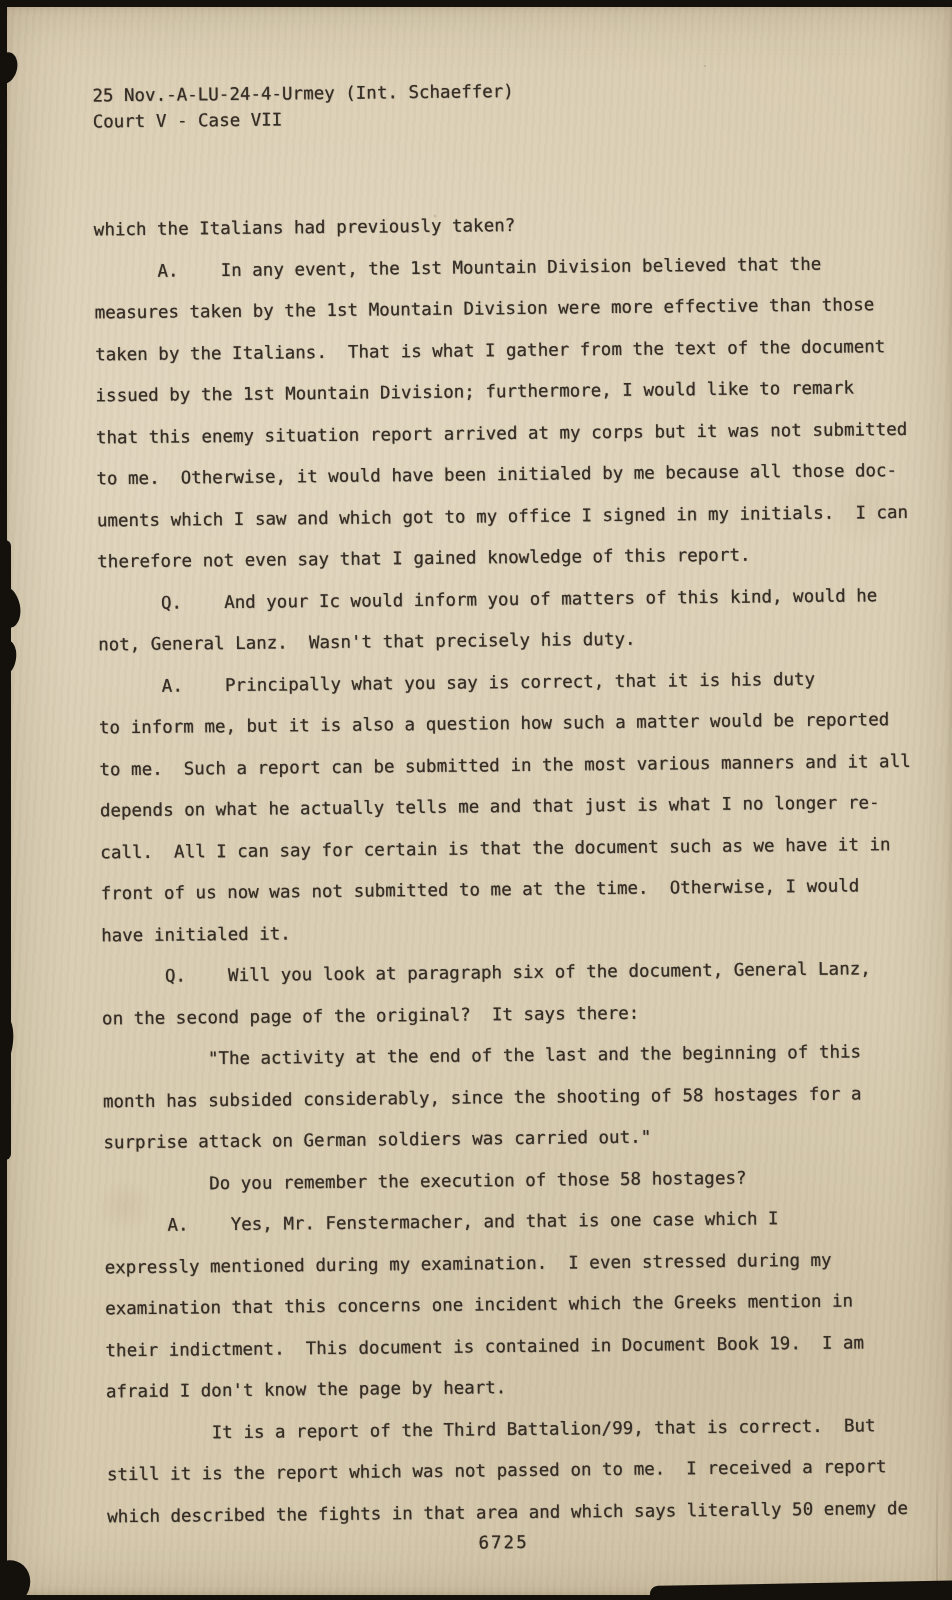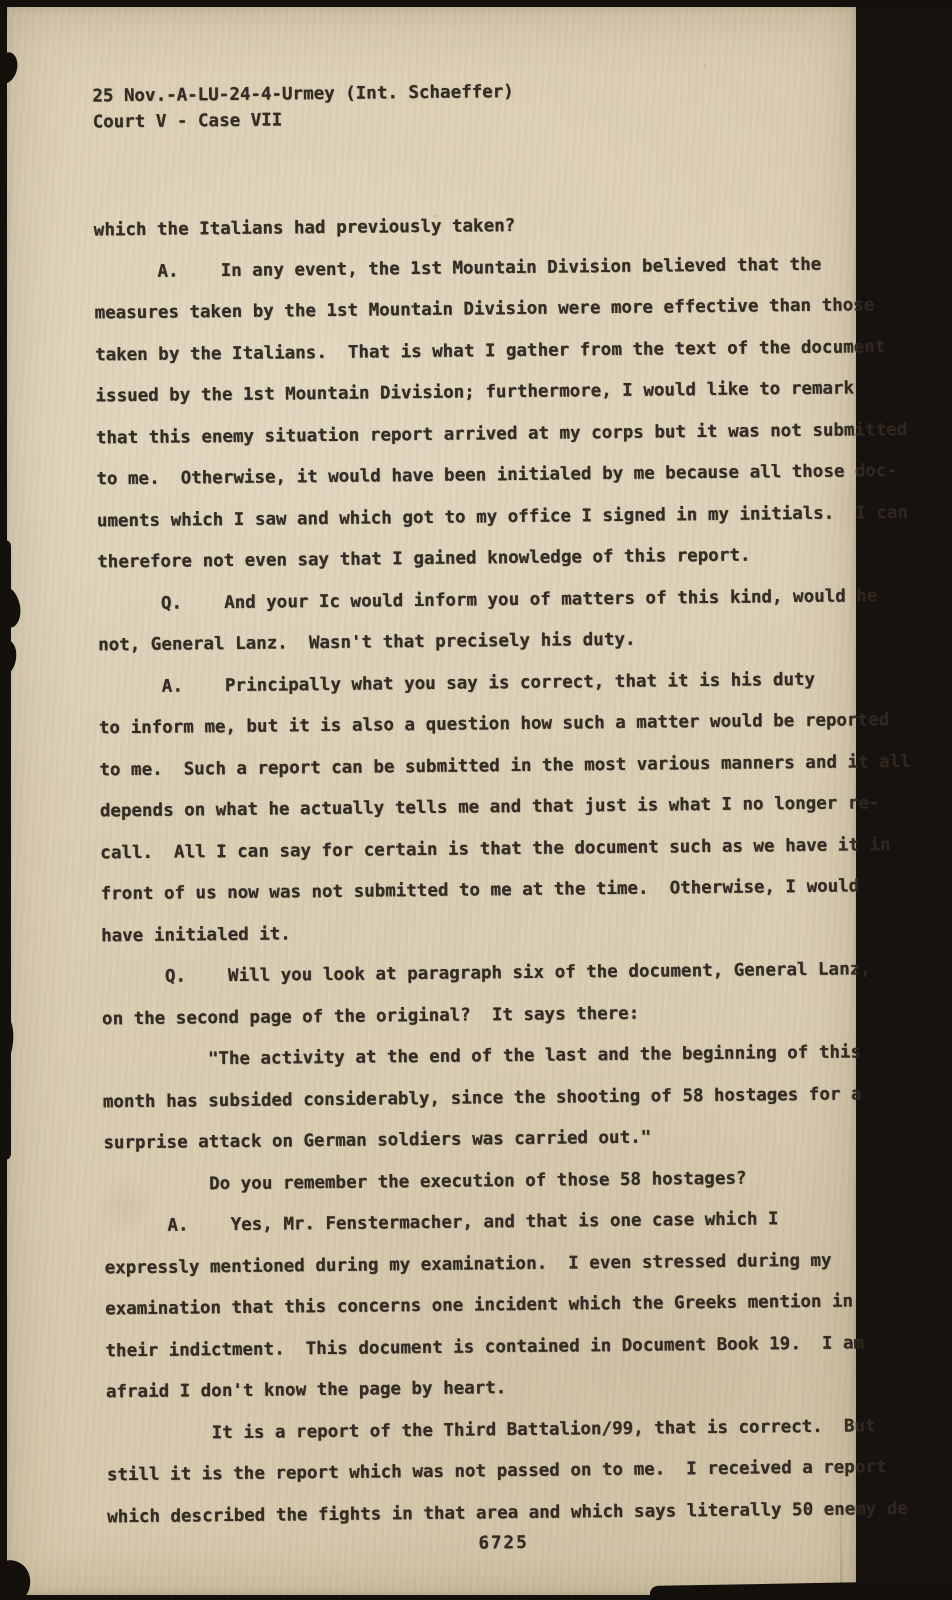--- a/index.html
+++ b/index.html
@@ -2,21 +2,21 @@
 <html><head>
 <meta charset="utf-8">
 <style>
   html, body {
     margin: 0; padding: 0;
     width: 952px; height: 1600px;
     overflow: hidden;
     background: #16120e;
     font-family: "DejaVu Sans Mono", "Liberation Mono", monospace;
   }
-  .scan { position: relative; width: 856px; height: 1600px; background: #16120e; font-weight: bold; }
+  .scan { position: relative; width: 952px; height: 1600px; background: #16120e; }
 
   
   .paper {
     position: absolute; left: 5px; top: 6px; right: 0; bottom: 5px;
     background:
       radial-gradient(ellipse 900px 700px at 35% 22%, rgba(255,250,235,0.20), rgba(255,250,235,0) 70%),
       radial-gradient(ellipse 700px 500px at 80% 85%, rgba(120,95,60,0.10), rgba(120,95,60,0) 70%),
       linear-gradient(180deg, #d8cbb0 0%, #dbcfb6 30%, #d9cdb3 60%, #d5c8ac 100%);
     box-shadow: inset 0 0 60px rgba(95,75,45,0.25), inset 0 0 8px rgba(95,75,45,0.25);
   }

